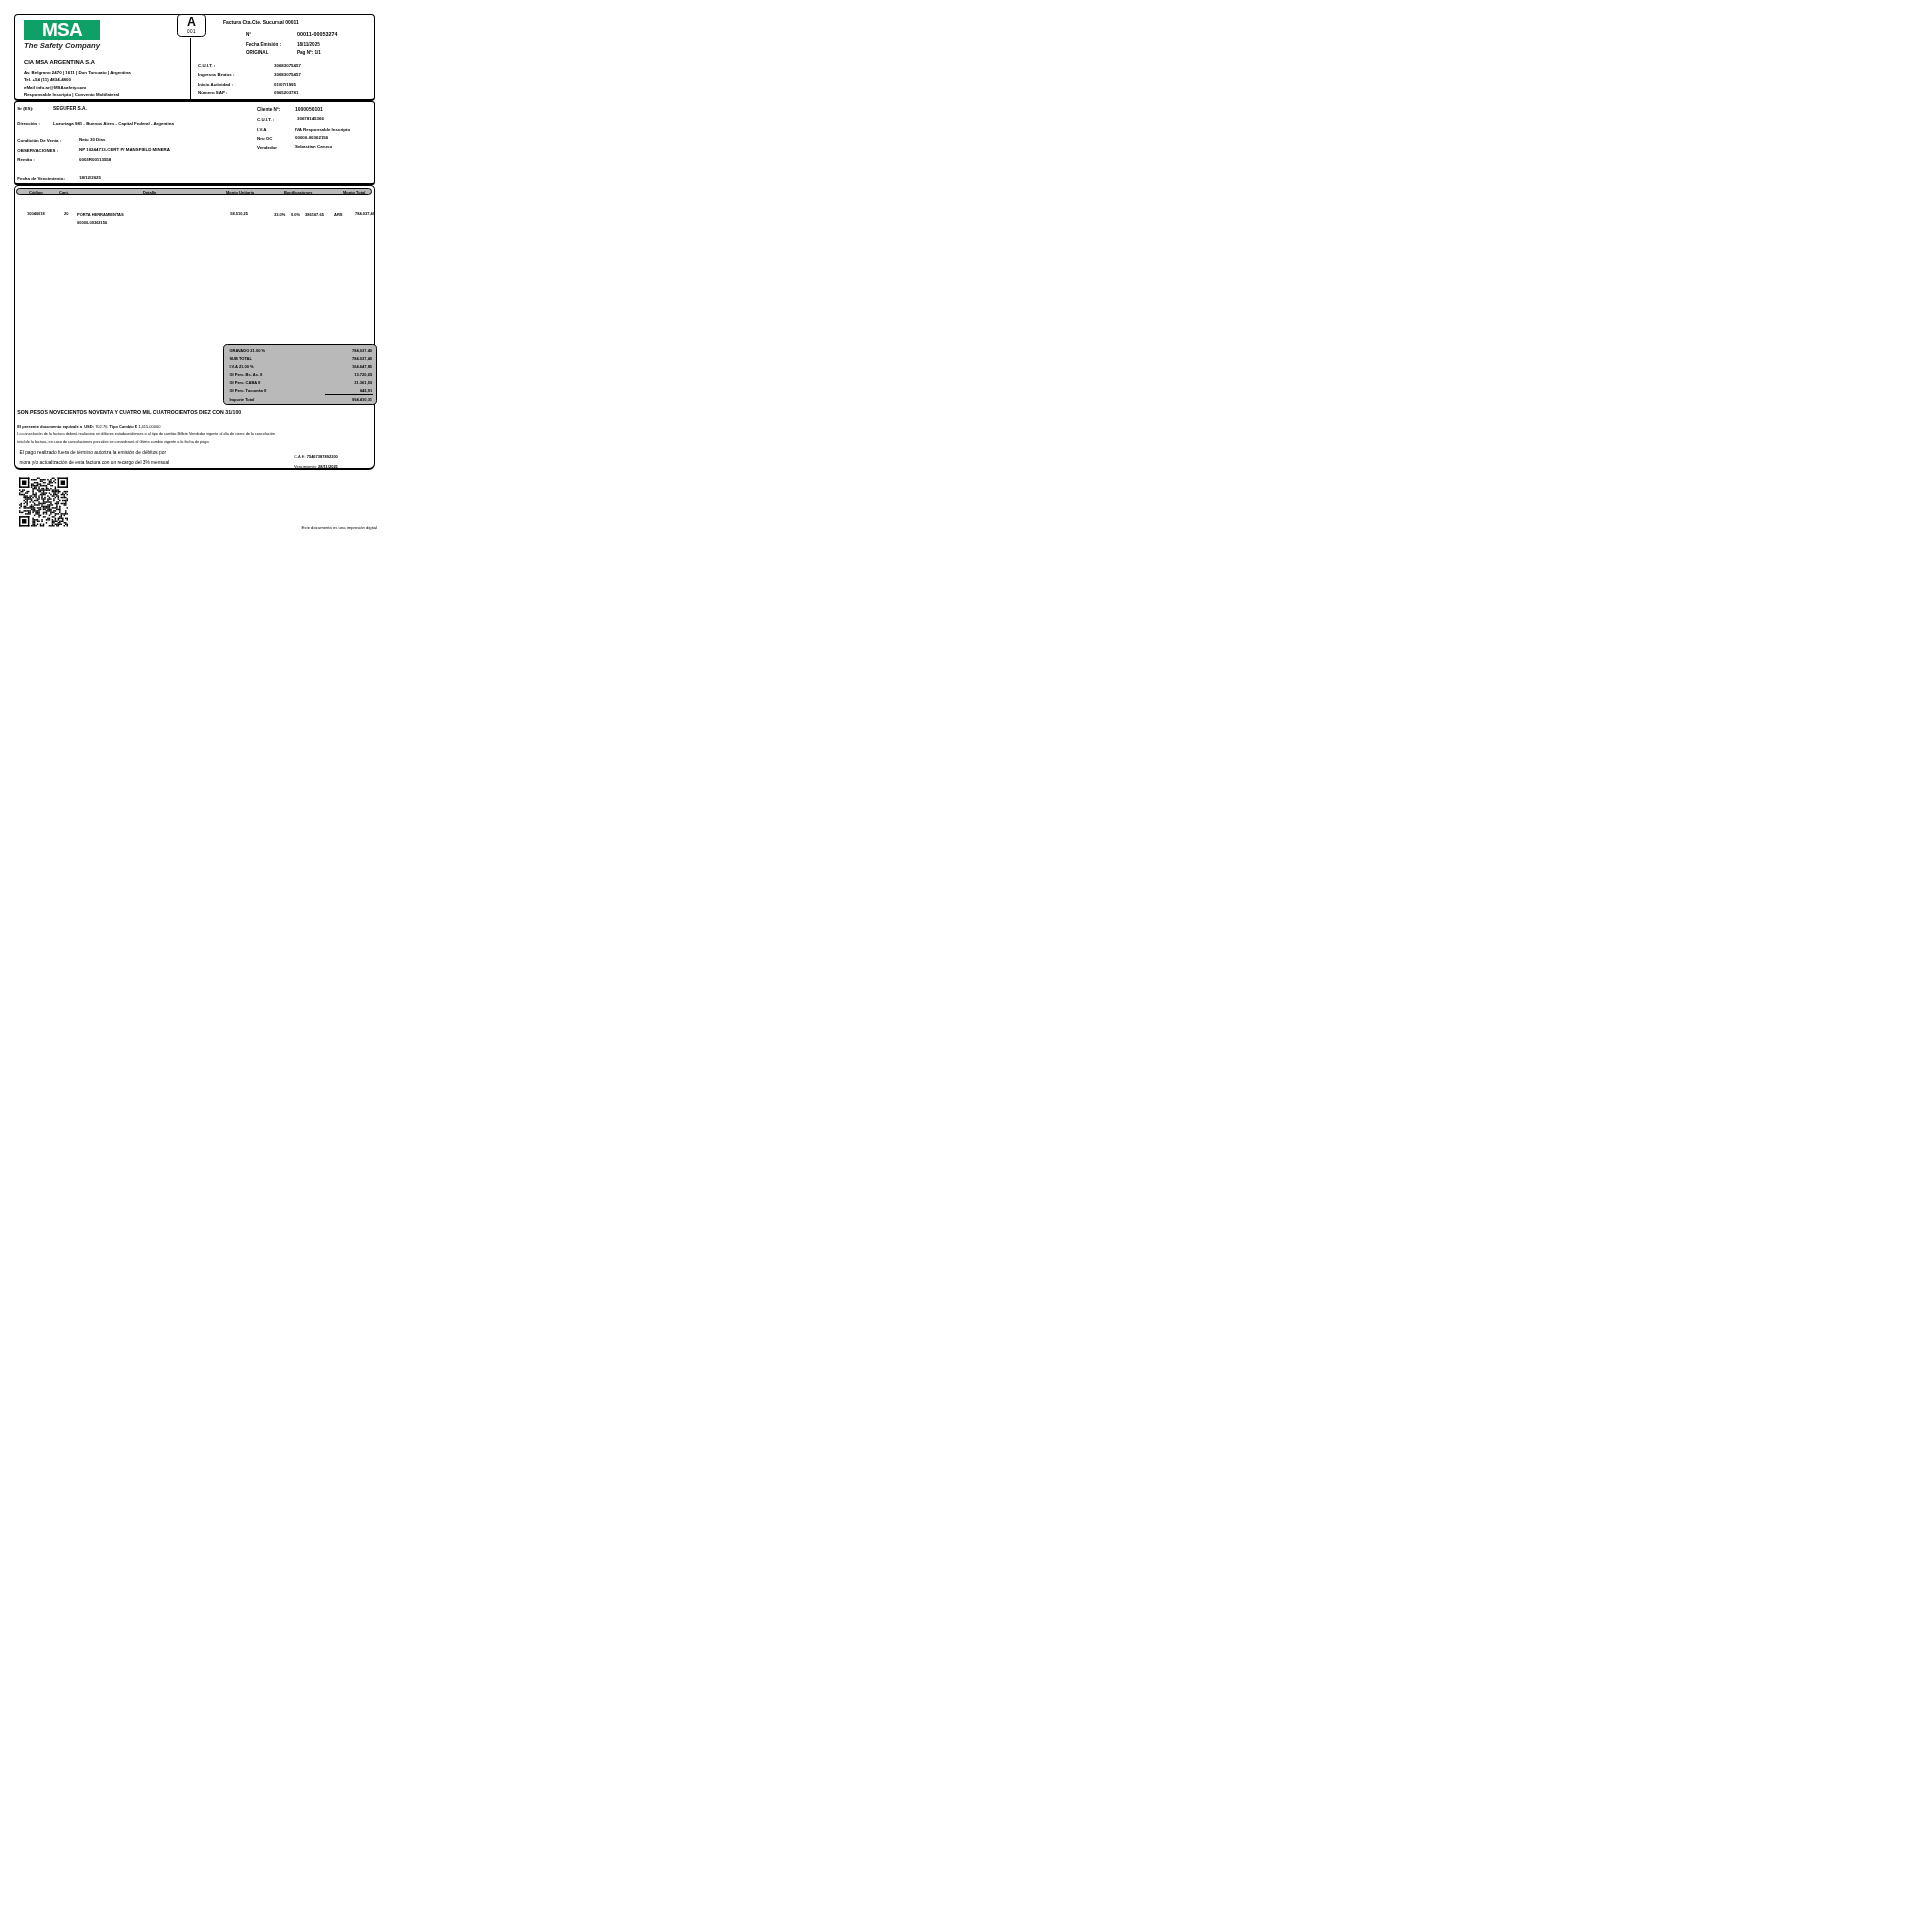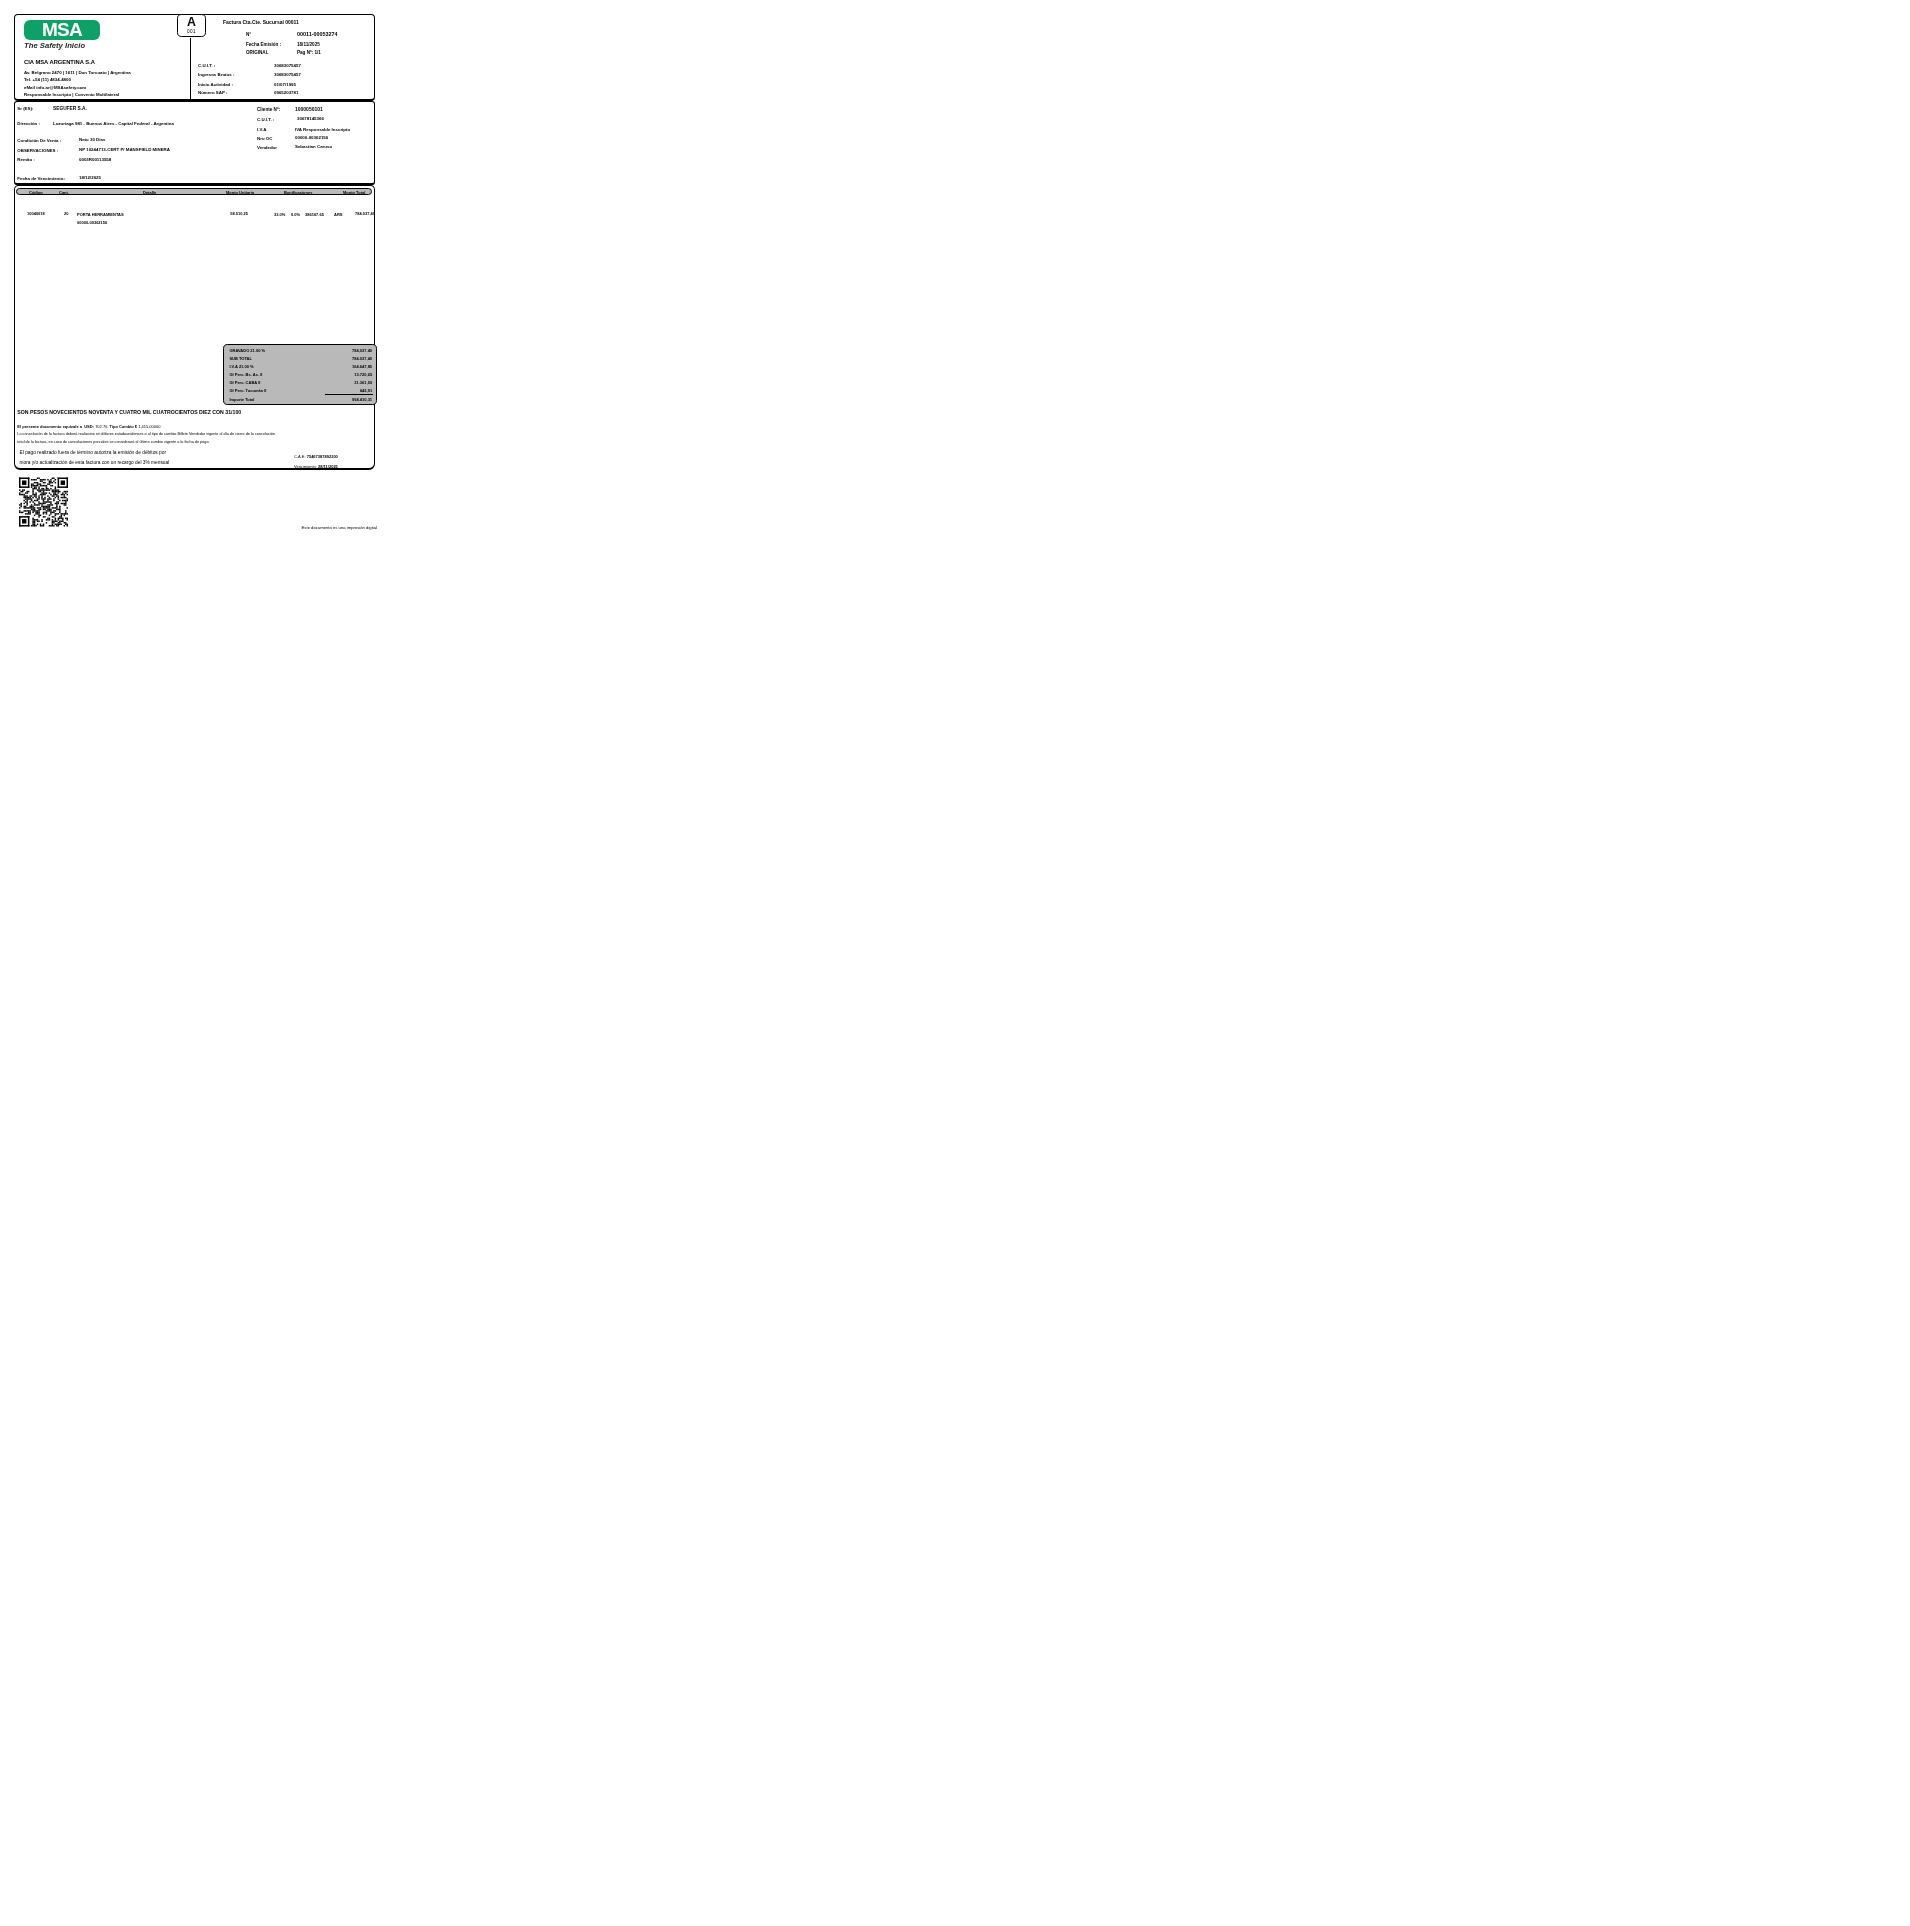--- a/index.html
+++ b/index.html
@@ -6,21 +6,21 @@
   .page{position:relative;width:382px;height:540px;background:#fff;
         font-family:"Liberation Sans","DejaVu Sans",sans-serif;color:#000;overflow:hidden;}
   .abs{position:absolute;}
   .b{font-weight:bold;}
   .box{position:absolute;border:1.2px solid #000;border-radius:3.9px;background:transparent;}
   .hline{position:absolute;background:#000;}
   .vline{position:absolute;background:#000;}
   .lbl{font-size:4.4px;font-weight:bold;white-space:nowrap;}
   .val{font-size:4.4px;font-weight:bold;white-space:nowrap;}
   .logo-green{position:absolute;background:#0ea066;color:#fff;display:flex;align-items:center;justify-content:center;
-              font-weight:900;letter-spacing:-0.8px;border-radius:6px;}
+              font-weight:900;letter-spacing:-0.8px;}
   .tagline{position:absolute;font-style:italic;font-weight:bold;color:#262626;white-space:nowrap;}
   .a-box{position:absolute;border:1.5px solid #000;border-radius:4.6px;background:#fff;text-align:center;}
   .gray-bar{position:absolute;background:#b9b9b9;border:1.2px solid #000;border-radius:4.6px;}
   .th{position:absolute;font-size:4px;font-weight:bold;white-space:nowrap;top:1.2px;}
   .cell{position:absolute;font-size:4px;font-weight:bold;white-space:nowrap;}
   .totals-box{position:absolute;background:#b9b9b9;border:0.8px solid #000;border-radius:4.6px;}
   .trow{position:absolute;left:5.4px;right:3.9px;display:flex;justify-content:space-between;
         font-size:4px;font-weight:bold;white-space:nowrap;}
   .para{font-size:3.8px;white-space:nowrap;}
   .qr{position:absolute;}
@@ -31,21 +31,21 @@
 
 <div class="page">
 
   <div class="box" style="left:14.3px;top:14.3px;width:359px;height:84px;border-bottom-width:2.3px;"></div>
   <div class="box" style="left:14.3px;top:101px;width:359px;height:81px;border-bottom-width:2.3px;border-radius:3.1px;"></div>
   <div class="box" style="left:14.3px;top:185px;width:359px;height:282px;border-bottom-width:2.7px;border-radius:4.6px 4.6px 6.2px 6.2px;"></div>
 
   <div class="logo-green" style="left:24px;top:19.6px;width:76px;height:20px;font-size:19px;">
     <span>MSA</span>
   </div>
-  <div class="tagline" style="left:24px;top:41px;font-size:7.7px;">The Safety Inicio</div>
+  <div class="tagline" style="left:24px;top:41px;font-size:7.7px;">The Safety Company</div>
 
   <div class="abs b" style="left:24px;top:59px;font-size:5.8px;">CIA MSA ARGENTINA S.A</div>
   <div class="abs lbl" style="left:24px;top:70px;">Av. Belgrano 2470 | 1611 | Don Torcuato | Argentina</div>
   <div class="abs lbl" style="left:24px;top:77px;">Tel. +54 (11) 4834-4800</div>
   <div class="abs lbl" style="left:24px;top:85px;">eMail info.ar@MSAsafety.com</div>
   <div class="abs lbl" style="left:24px;top:92px;">Responsable Inscripto | Convenio Multilateral</div>
 
   <div class="a-box" style="left:177px;top:14.3px;width:27px;height:21px;">
     <div class="b" style="font-size:12.3px;line-height:13px;margin-top:0.4px;">A</div>
     <div style="font-size:4.6px;line-height:5.4px;letter-spacing:0.4px;">001</div>

